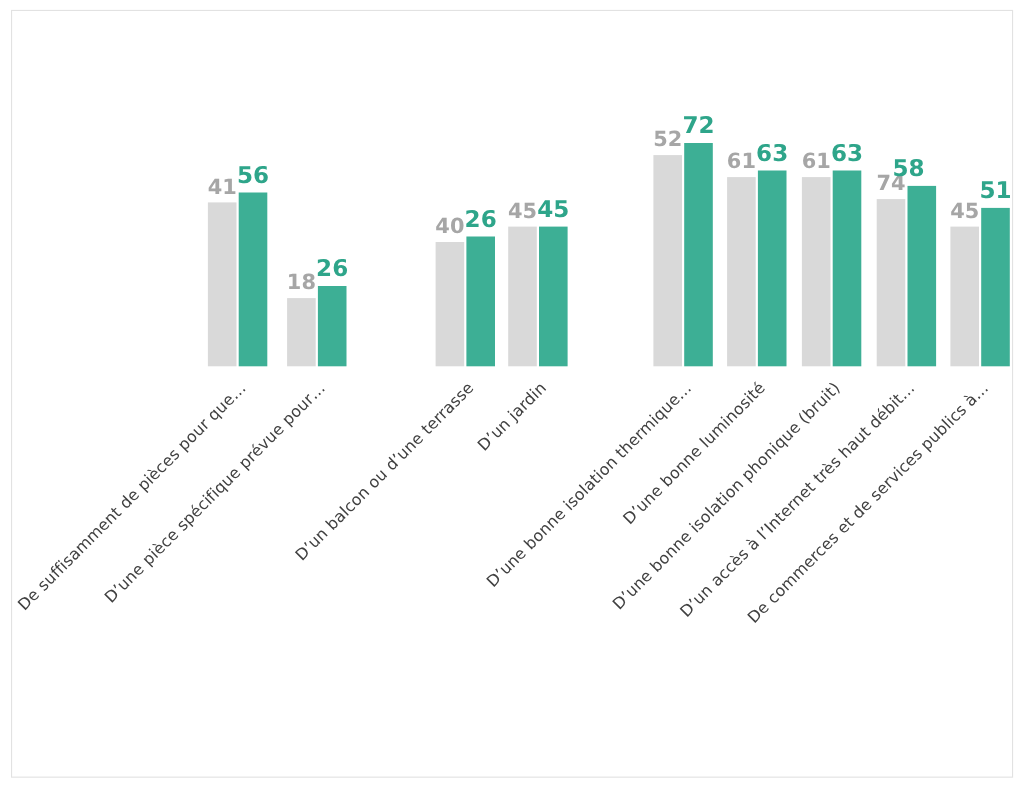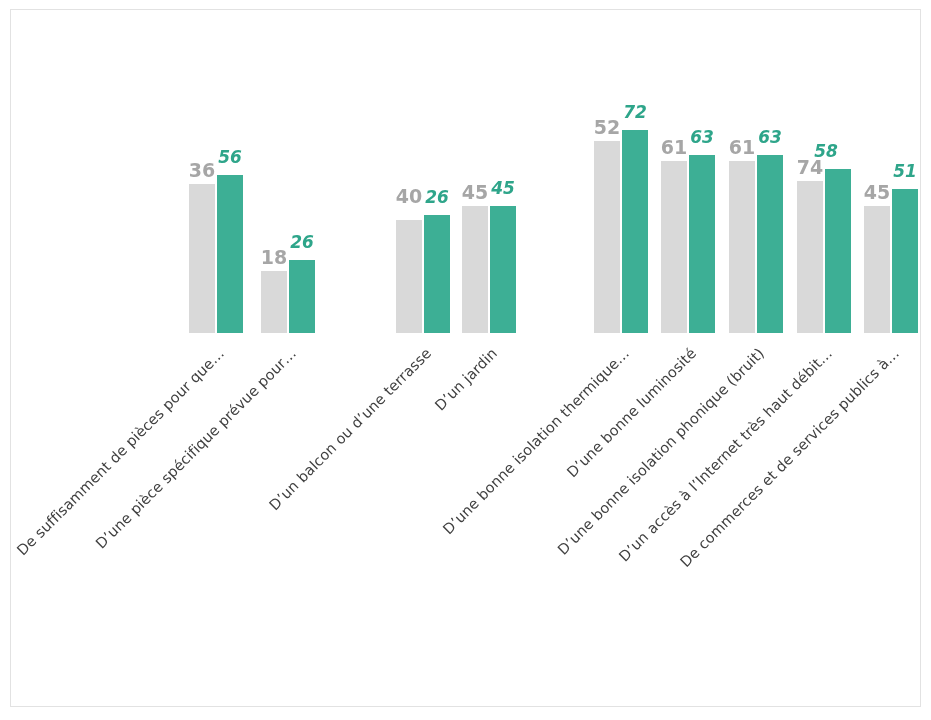--- a/index.html
+++ b/index.html
@@ -44,52 +44,51 @@
     font-weight: bold;
     line-height: 1;
     text-align: center;
   }
   .value-grey {
     color: #a6a6a6;
     font-size: 19px;
   }
   .value-teal {
     color: #2ea58a;
-    font-size: 17px;
-    font-style: italic;
+    font-size: 21px;
   }
 
   .cat-label {
     position: absolute;
     white-space: nowrap;
     color: #404040;
     font-size: 14.5px;
     transform-origin: left top;
     transform: rotate(-45deg);
     letter-spacing: 0.1px;
   }
 </style>
 </head>
 <body>
 
 <div id="chart-card"></div>
 <div id="plot-area">
     <div class="bar bar-grey" style="left: 189px; width: 26px; top: 183.54px; height: 149.46px;"></div>
     <div class="bar bar-teal" style="left: 217px; width: 26px; top: 175.08px; height: 157.92px;"></div>
-    <div class="value-label value-grey" style="left: 184px; width: 36px; top: 160.54px;">36</div>
+    <div class="value-label value-grey" style="left: 184px; width: 36px; top: 160.54px;">41</div>
     <div class="value-label value-teal" style="left: 212px; width: 36px; top: 149.08px;">56</div>
     <div class="cat-label" style="left: 216px; top: 345px; transform: rotate(-45deg) translate(-100%, 0px); transform-origin: left top;">De suffisamment de pièces pour que…</div>
     <div class="bar bar-grey" style="left: 261px; width: 26px; top: 270.96px; height: 62.04px;"></div>
     <div class="bar bar-teal" style="left: 289px; width: 26px; top: 259.68px; height: 73.32px;"></div>
     <div class="value-label value-grey" style="left: 256px; width: 36px; top: 247.96px;">18</div>
     <div class="value-label value-teal" style="left: 284px; width: 36px; top: 233.68px; text-align: center;">26</div>
     <div class="cat-label" style="left: 288px; top: 345px; transform: rotate(-45deg) translate(-100%, 0px); transform-origin: left top;">D’une pièce spécifique prévue pour…</div>
     <div class="bar bar-grey" style="left: 396px; width: 26px; top: 220.2px; height: 112.8px;"></div>
     <div class="bar bar-teal" style="left: 424px; width: 26px; top: 214.56px; height: 118.44px;"></div>
-    <div class="value-label value-grey" style="left: 391px; width: 36px; top: 187px;">40</div>
+    <div class="value-label value-grey" style="left: 391px; width: 36px; top: 197px;">40</div>
     <div class="value-label value-teal" style="left: 419px; width: 36px; top: 188.56px;">26</div>
     <div class="cat-label" style="left: 423px; top: 345px; transform: rotate(-45deg) translate(-100%, 0px); transform-origin: left top;">D’un balcon ou d’une terrasse</div>
     <div class="bar bar-grey" style="left: 462px; width: 26px; top: 206.1px; height: 126.9px;"></div>
     <div class="bar bar-teal" style="left: 490px; width: 26px; top: 206.1px; height: 126.9px;"></div>
     <div class="value-label value-grey" style="left: 457px; width: 36px; top: 183.1px;">45</div>
     <div class="value-label value-teal" style="left: 485px; width: 36px; top: 180.1px;">45</div>
     <div class="cat-label" style="left: 489px; top: 345px; transform: rotate(-45deg) translate(-100%, 0px); transform-origin: left top;">D’un jardin</div>
     <div class="bar bar-grey" style="left: 594px; width: 26px; top: 141.24px; height: 191.76px;"></div>
     <div class="bar bar-teal" style="left: 622px; width: 26px; top: 129.96px; height: 203.04px;"></div>
     <div class="value-label value-grey" style="left: 589px; width: 36px; top: 118.24px;">52</div>

